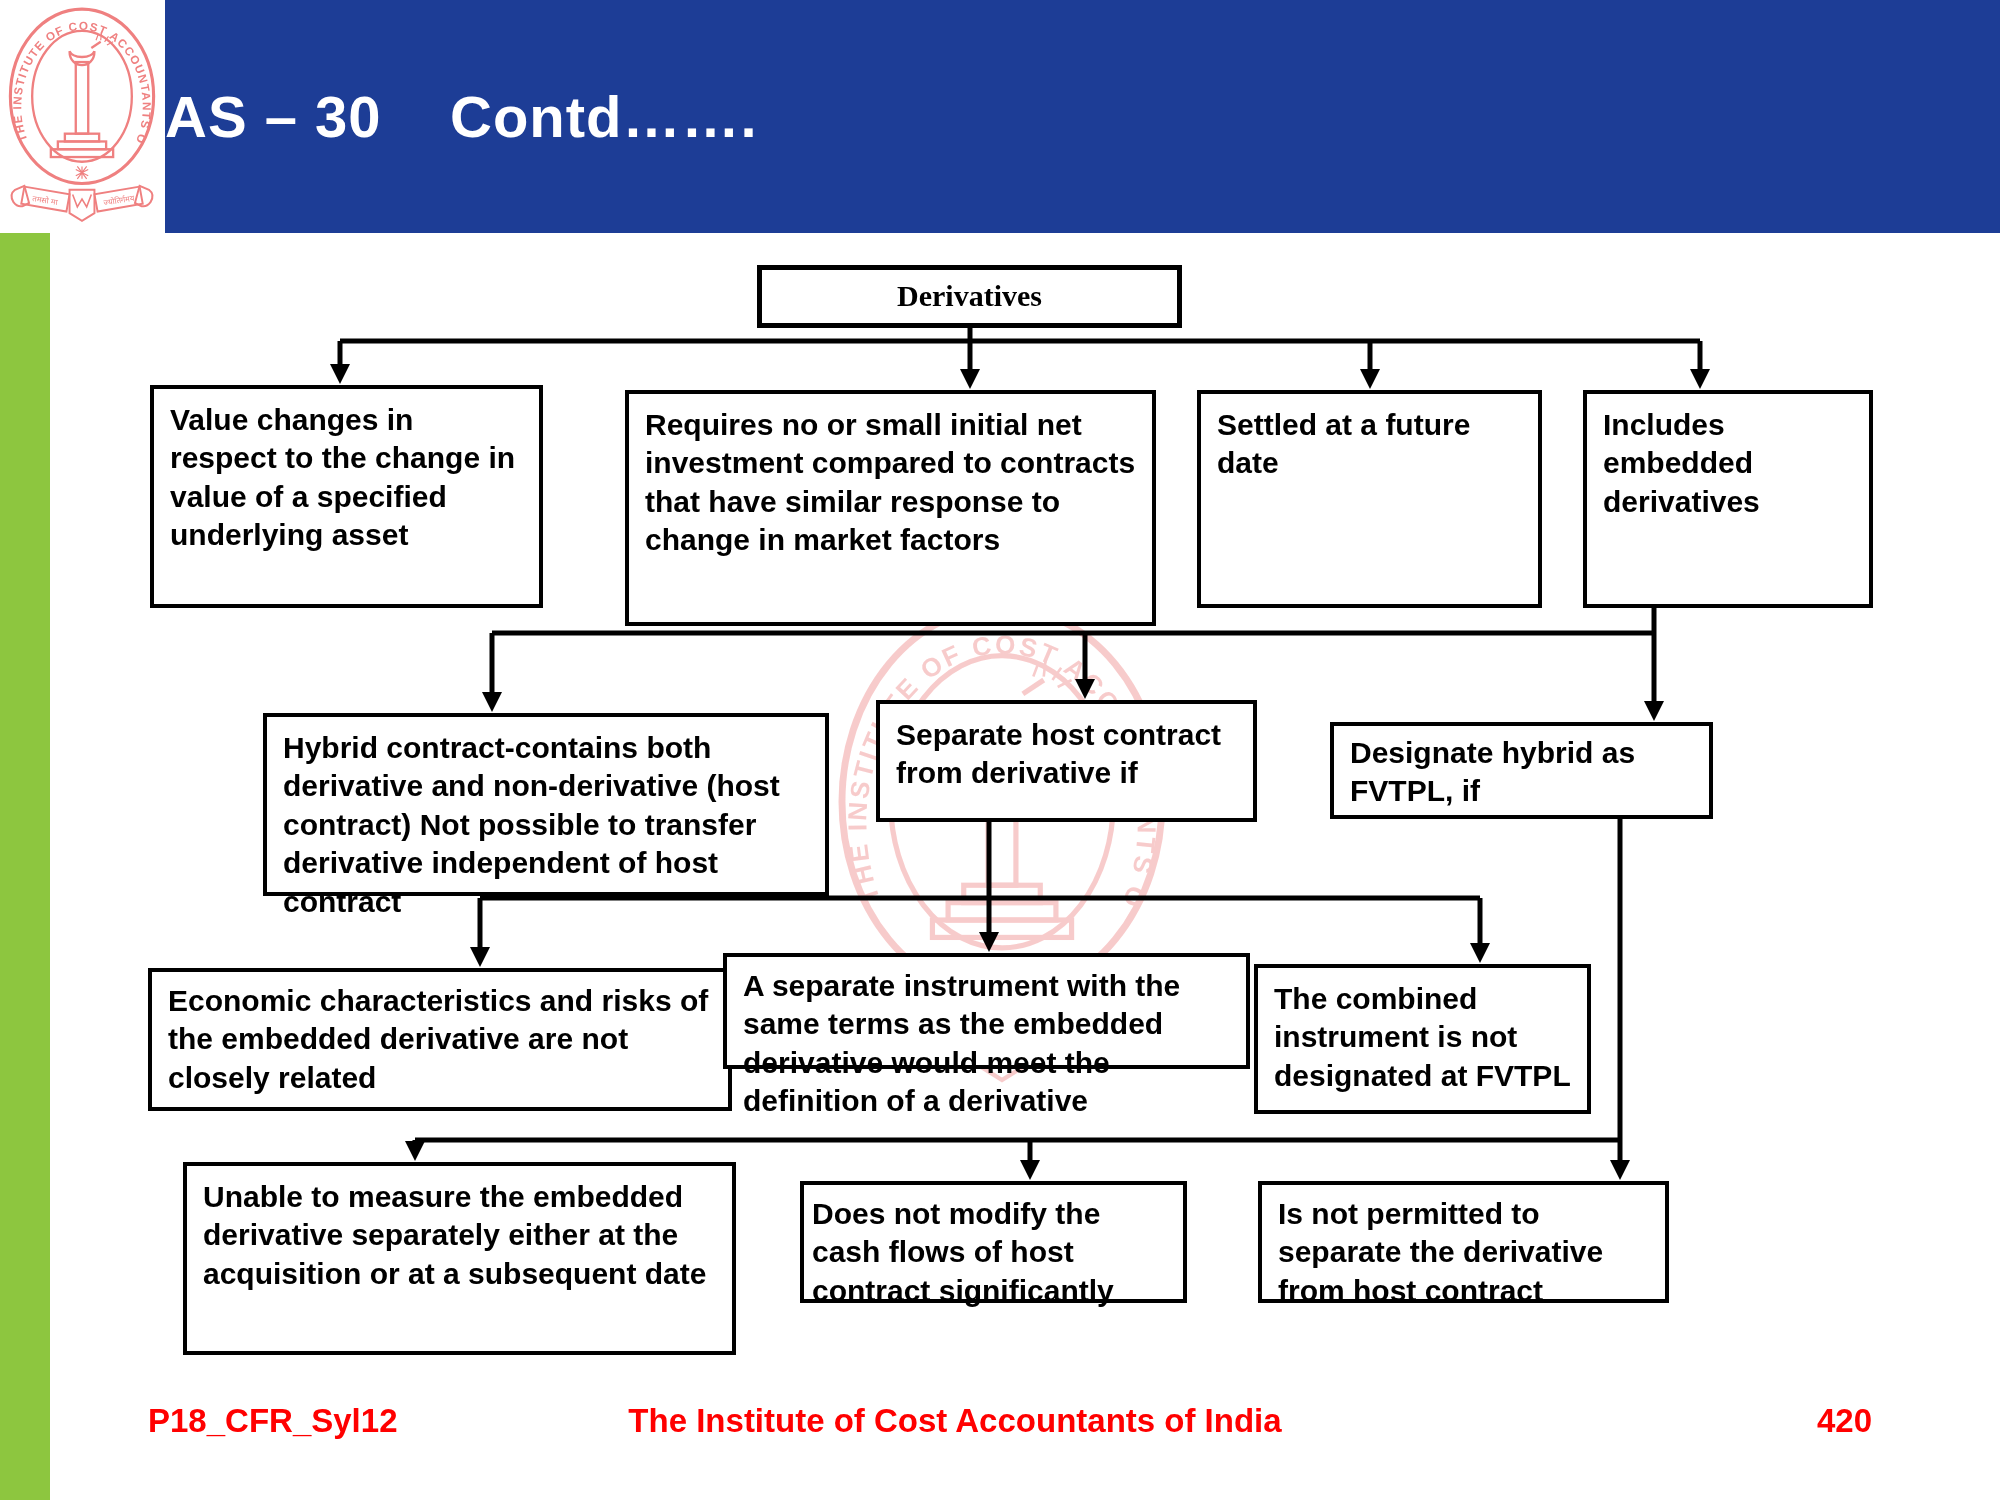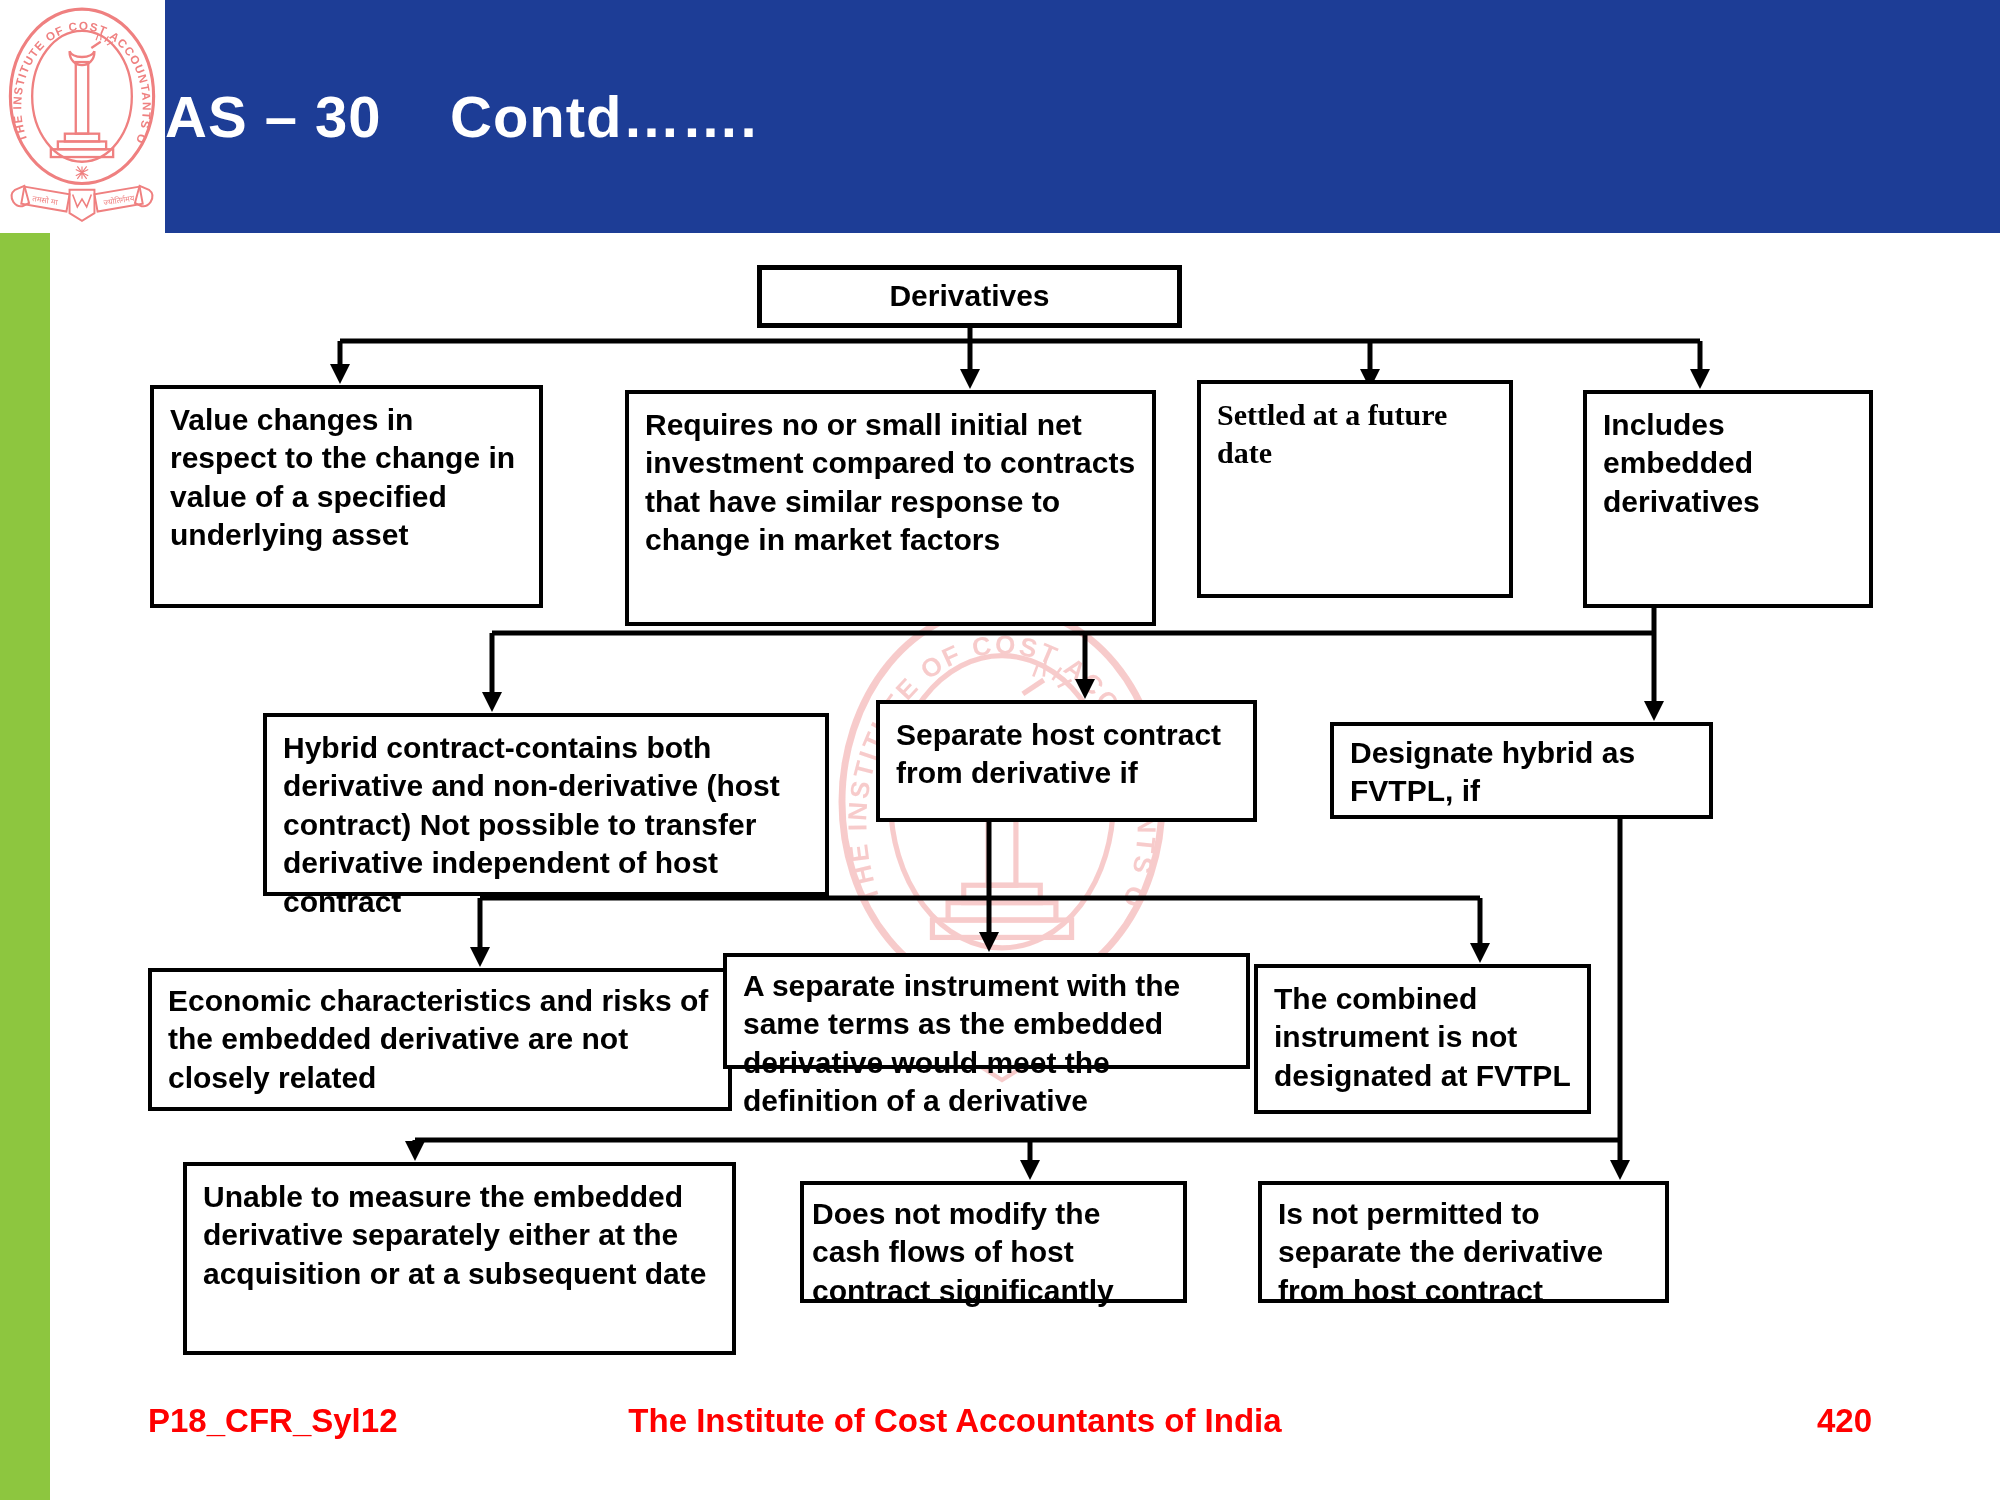--- a/index.html
+++ b/index.html
@@ -22,21 +22,21 @@
   .watermark{position:absolute;left:828px;top:600px;color:#f2a2a2;opacity:.55;z-index:1;}
   
   .connectors{position:absolute;left:0;top:0;z-index:2;}
   
   .node{
     position:absolute;box-sizing:border-box;border:4px solid #000;background:#fff;
     padding:12px 16px;font-size:30px;font-weight:bold;line-height:1.28;z-index:3;
   }
   .node.root{
     border-width:5px;display:flex;align-items:center;justify-content:center;
-    text-align:center;padding:22px;
+    text-align:center;padding:22px;font-family:Liberation Serif, serif;
   }
   
   .footer{position:absolute;left:0;top:1402px;width:2000px;height:60px;z-index:4;
     font-size:33px;font-weight:bold;color:#ff0000;}
   .footer .f-left{position:absolute;left:148px;top:0;}
   .footer .f-center{position:absolute;left:355px;top:0;width:1200px;text-align:center;}
   .footer .f-right{position:absolute;left:1690px;top:0;width:182px;text-align:right;}
   .motto{font-family:"DejaVu Sans",sans-serif;}
 </style>
 </head>
@@ -128,21 +128,21 @@
       <path d="M1620,1140 V1162" marker-end="url(#ah)"></path>
     </g>
   </svg>
 
   <div class="node root" style="left:757px;top:265px;width:425px;height:63px;">Derivatives</div>
 
   <div class="node" style="left:150px;top:385px;width:393px;height:223px;">Value changes in respect to the change in value of a specified underlying asset</div>
 
   <div class="node" style="left:625px;top:390px;width:531px;height:236px;">Requires no or small initial net investment compared to contracts that have similar response to change in market factors</div>
 
-  <div class="node" style="left:1197px;top:380px;width:316px;height:218px;font-family:Liberation Serif, serif;">Settled at a future date</div>
+  <div class="node" style="left:1197px;top:390px;width:345px;height:218px;">Settled at a future date</div>
 
   <div class="node" style="left:1583px;top:390px;width:290px;height:218px;">Includes embedded derivatives</div>
 
   <div class="node" style="left:263px;top:713px;width:566px;height:183px;">Hybrid contract-contains both derivative and non-derivative (host contract) Not possible to transfer derivative independent of host contract</div>
 
   <div class="node" style="left:876px;top:700px;width:381px;height:122px;">Separate host contract from derivative if</div>
 
   <div class="node" style="left:1330px;top:722px;width:383px;height:97px;padding:8px 16px;">Designate hybrid as FVTPL, if</div>
 
   <div class="node" style="left:148px;top:968px;width:584px;height:143px;padding:10px 16px;">Economic characteristics and risks of the embedded derivative are not closely related</div>

